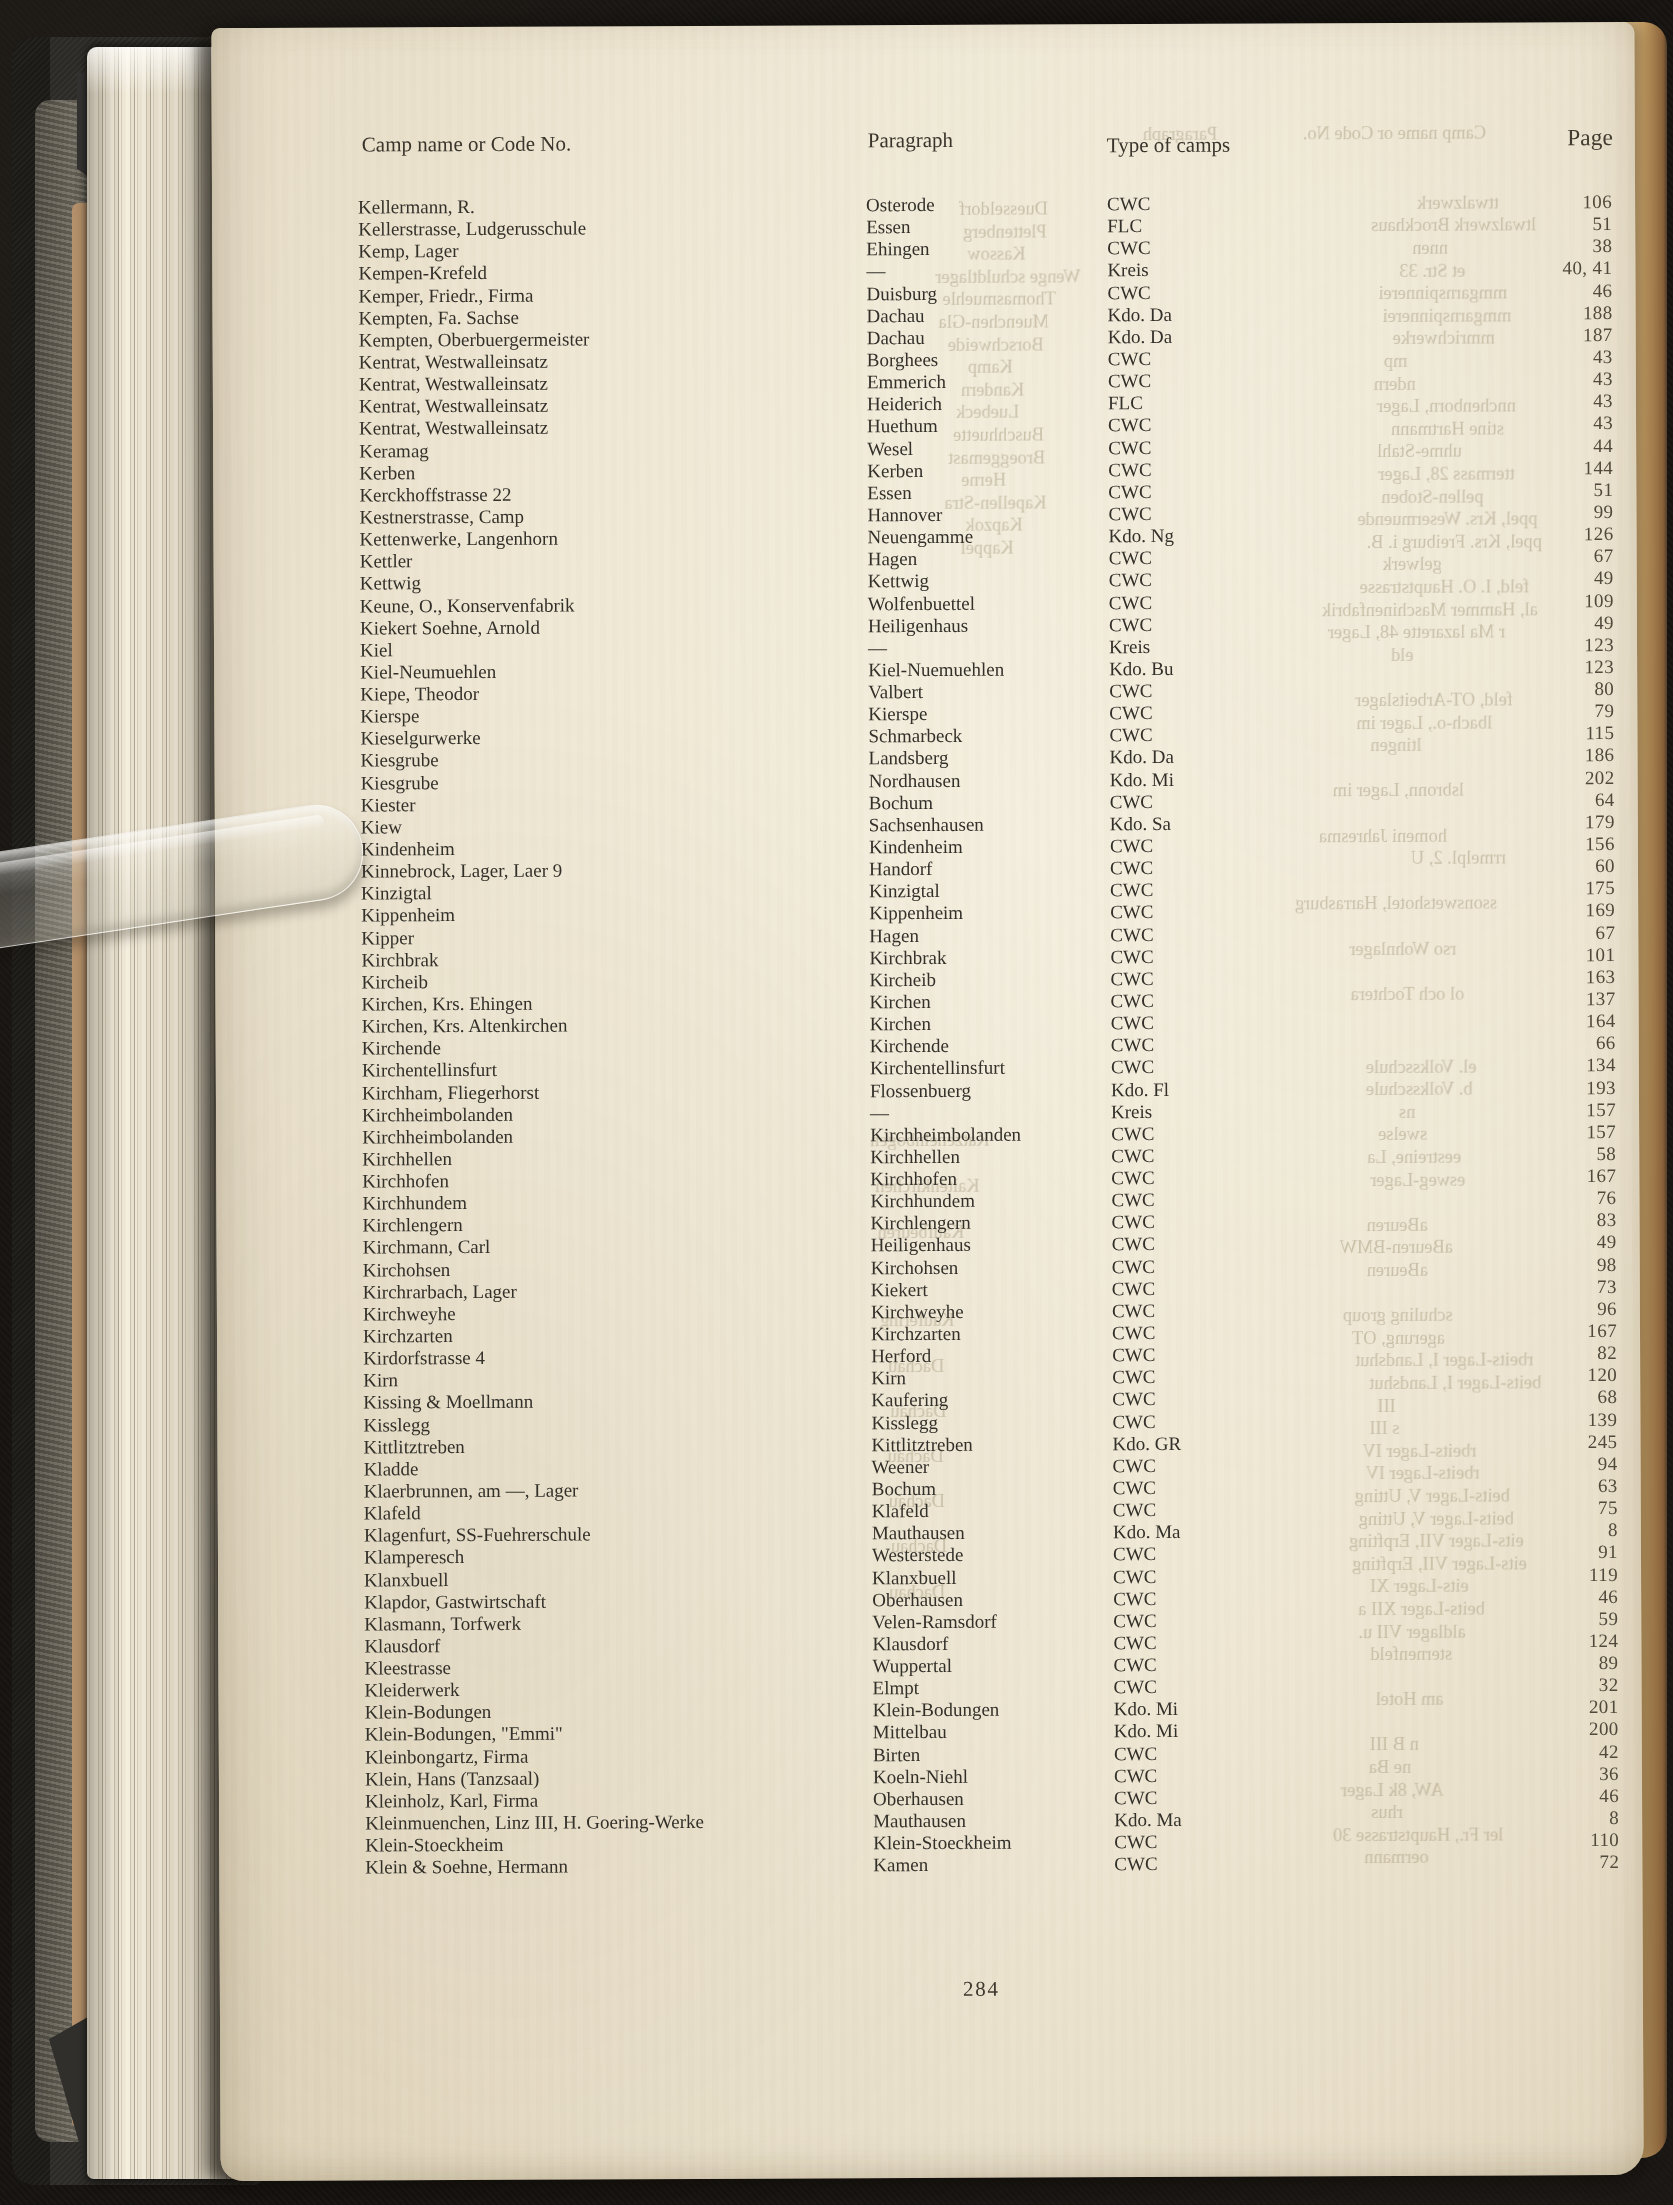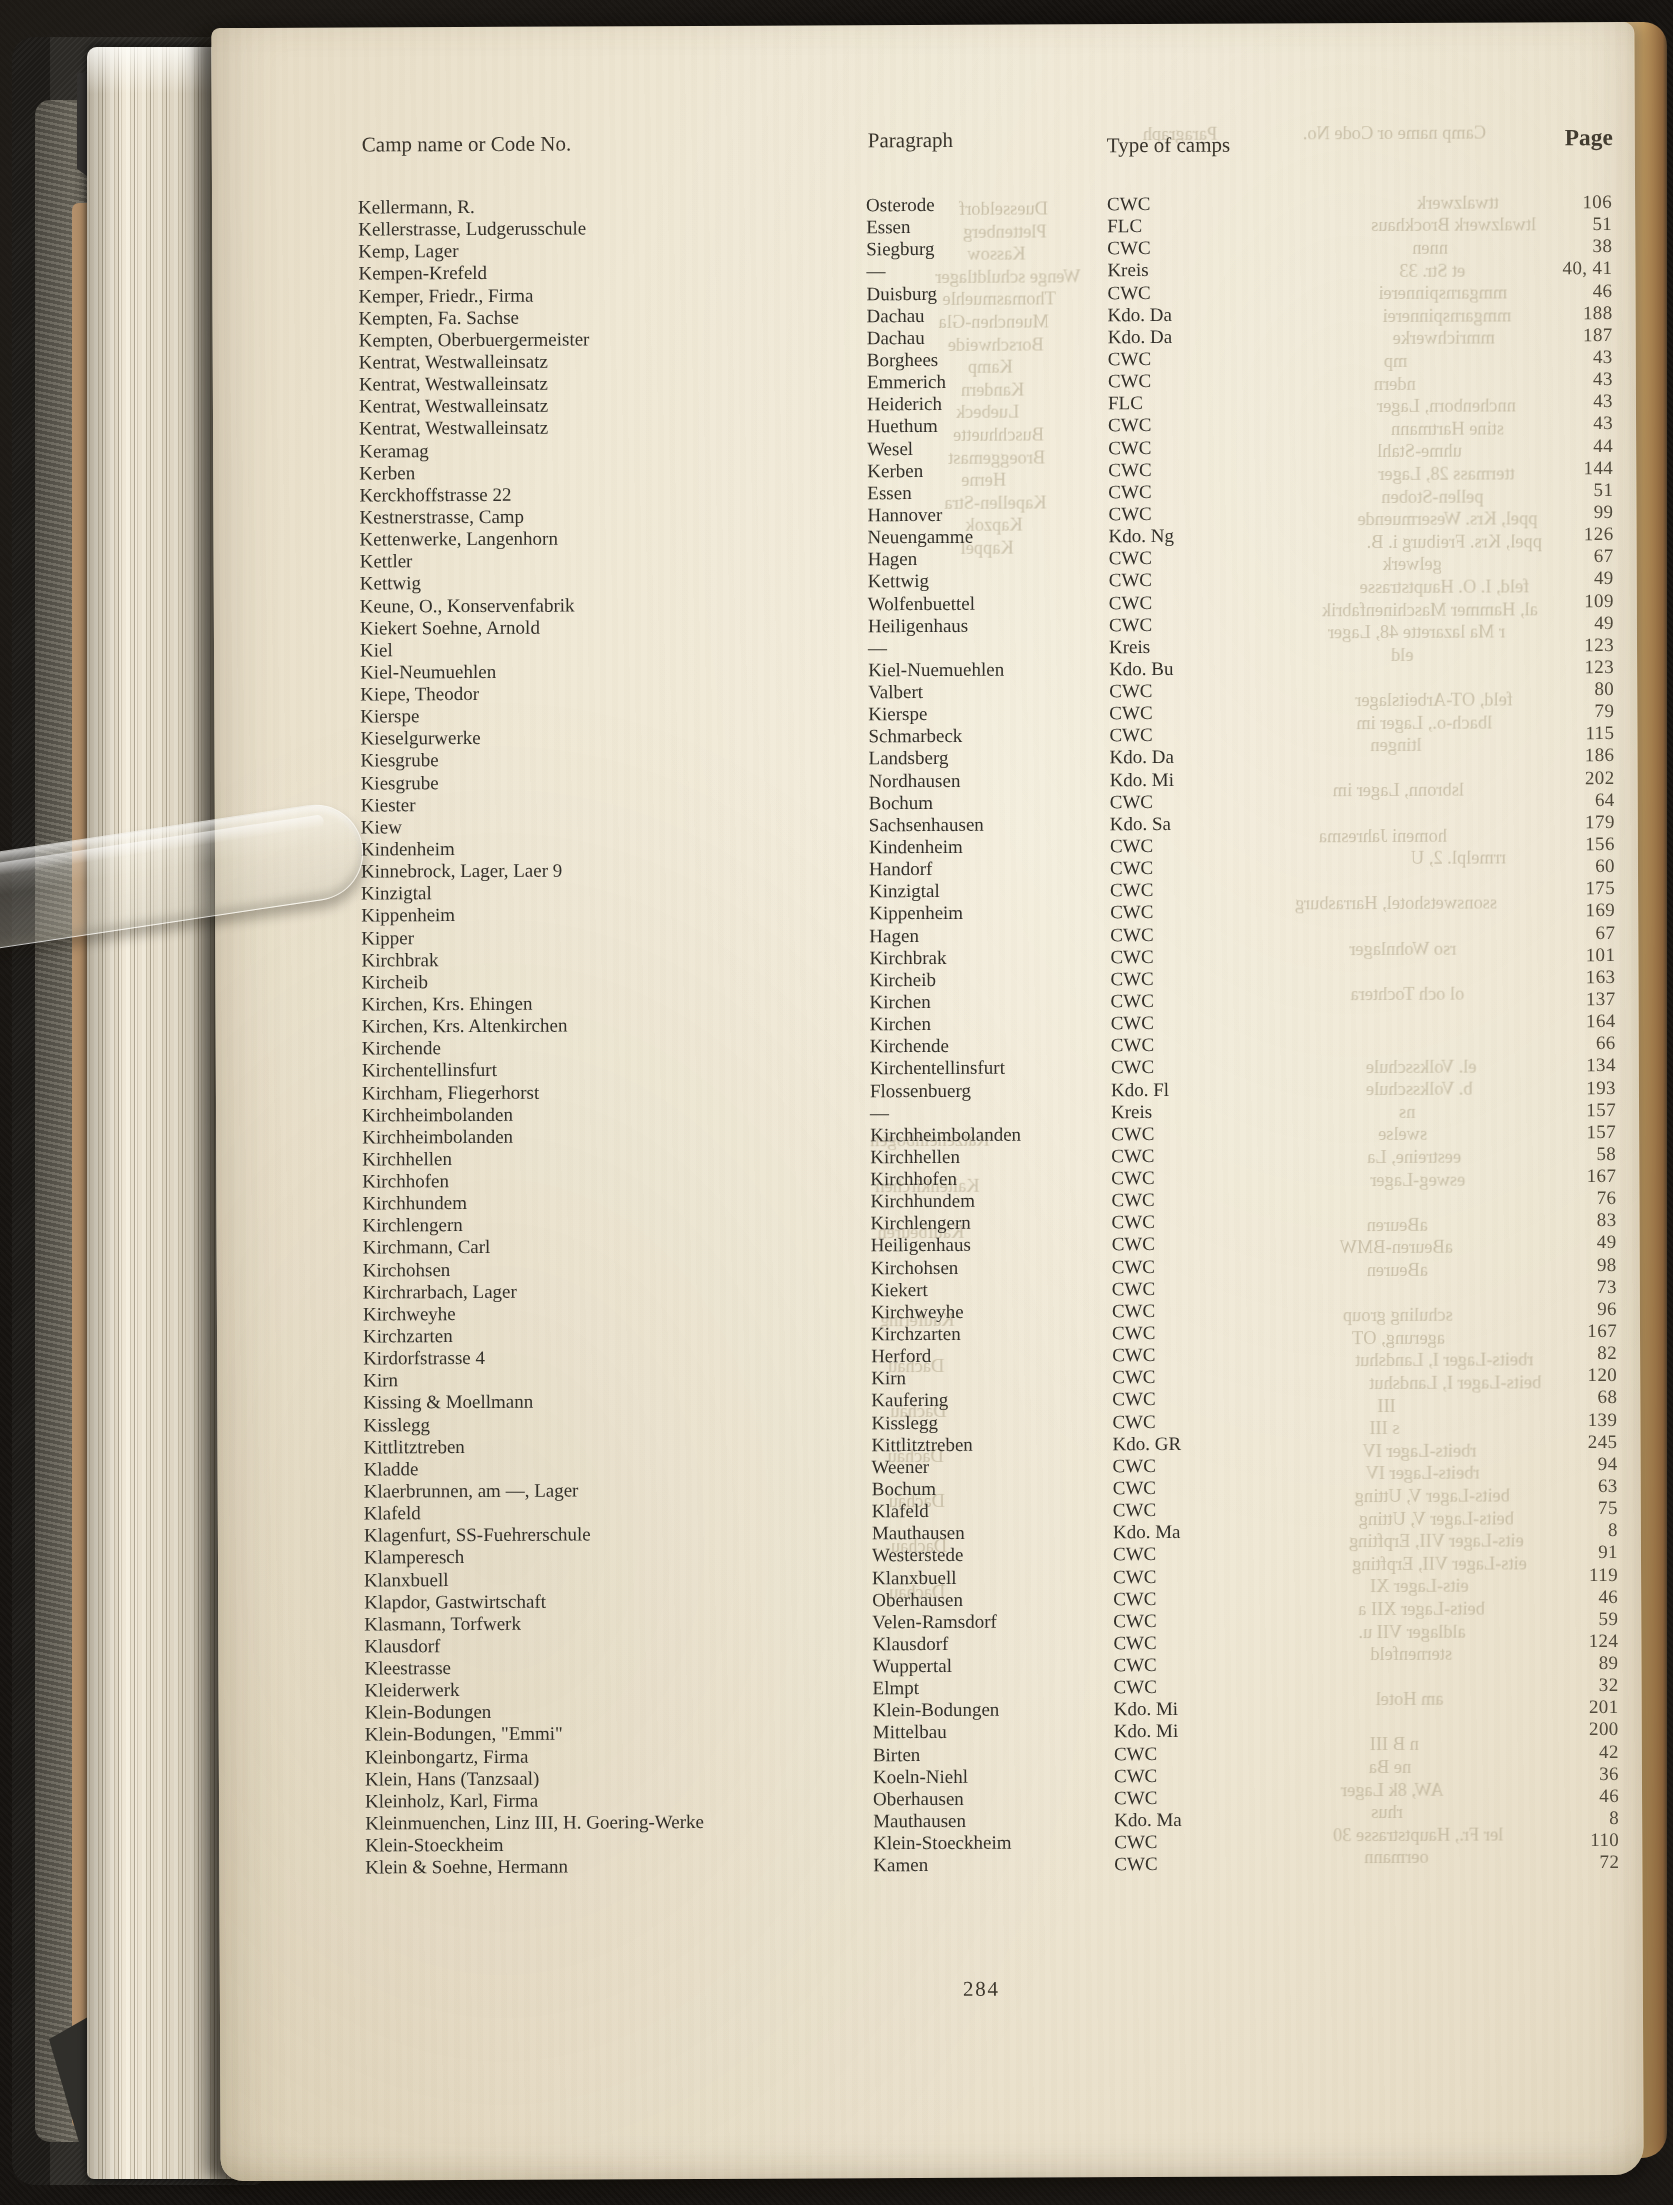--- a/index.html
+++ b/index.html
@@ -87,21 +87,21 @@
     background:linear-gradient(180deg,rgba(255,255,255,0.55),rgba(255,255,255,0));
   }
   
   .content{position:absolute;left:0;top:0;width:1423px;height:2153px;z-index:6;}
   .ghost-layer{position:absolute;left:0;top:0;width:1423px;height:2153px;z-index:5;}
   .ghost{
     position:absolute;transform:scaleX(-1);white-space:nowrap;
     color:rgba(163,150,122,0.48);font-size:18.4px;filter:blur(0.4px);
   }
   .col-head{position:absolute;font-size:21px;color:#3a352c;white-space:nowrap;}
-  .col-head.page-head{font-weight:bold;font-size:23.4px;color:#423c30;}
+  .col-head.page-head{font-weight:normal;font-size:23.4px;color:#423c30;}
   .idx-row{position:absolute;left:146px;width:1255px;height:22.6px;display:flex;
     font-size:19px;color:#33302a;line-height:22.6px;white-space:nowrap;}
   .c-name{width:508px;overflow:visible;}
   .c-par{width:241px;}
   .c-type{width:209px;}
   .c-page{width:296px;text-align:right;color:#514a3c;letter-spacing:0.4px;}
   .footer-num{position:absolute;left:703px;top:1952px;width:117px;text-align:center;
     font-size:21px;color:#3e382e;letter-spacing:1.7px;}
   .paper-grain{position:absolute;left:0;top:0;width:100%;height:100%;border-radius:inherit;z-index:4;
     background:
@@ -230,21 +230,21 @@
             <span class="c-page">106</span>
           </div>
           <div class="idx-row" style="top: 191px;">
             <span class="c-name">Kellerstrasse, Ludgerusschule</span>
             <span class="c-par">Essen</span>
             <span class="c-type">FLC</span>
             <span class="c-page">51</span>
           </div>
           <div class="idx-row" style="top: 213px;">
             <span class="c-name">Kemp, Lager</span>
-            <span class="c-par">Siegburg</span>
+            <span class="c-par">Ehingen</span>
             <span class="c-type">CWC</span>
             <span class="c-page">38</span>
           </div>
           <div class="idx-row" style="top: 235px;">
             <span class="c-name">Kempen-Krefeld</span>
             <span class="c-par">—</span>
             <span class="c-type">Kreis</span>
             <span class="c-page">40, 41</span>
           </div>
           <div class="idx-row" style="top: 258px;">

